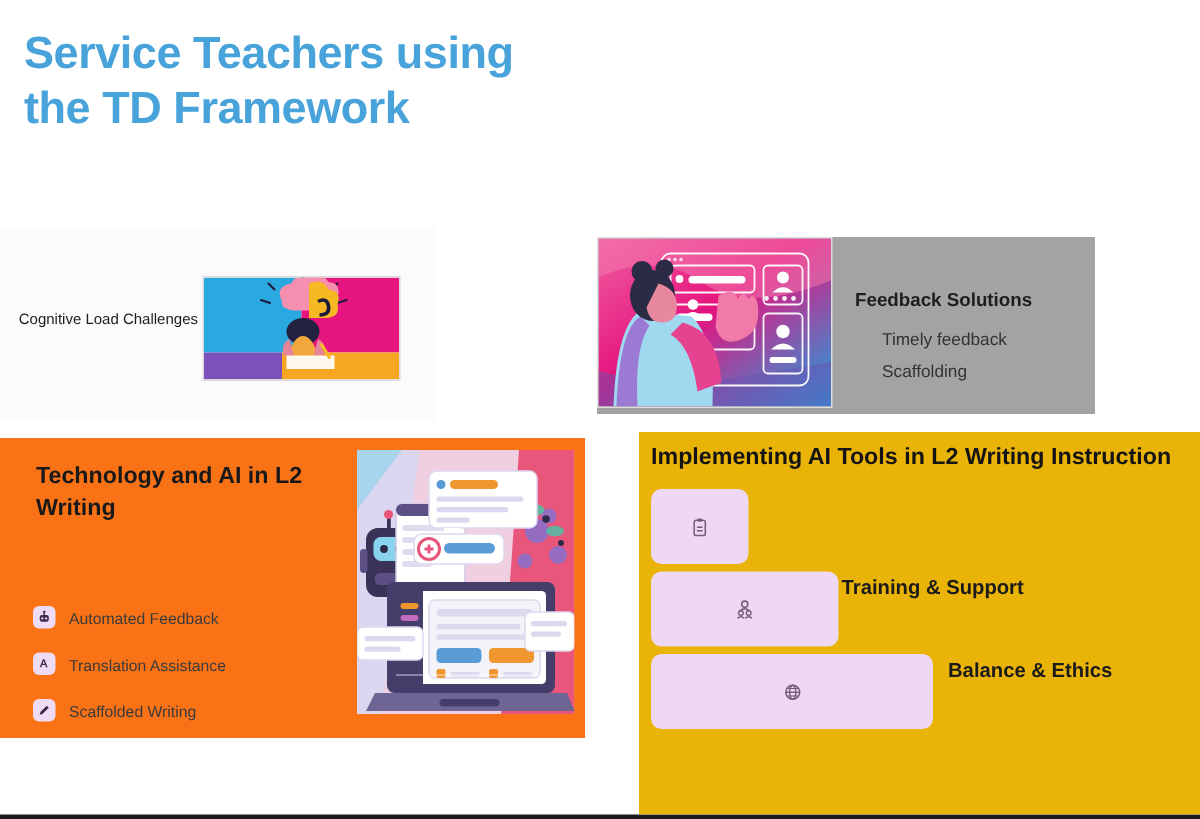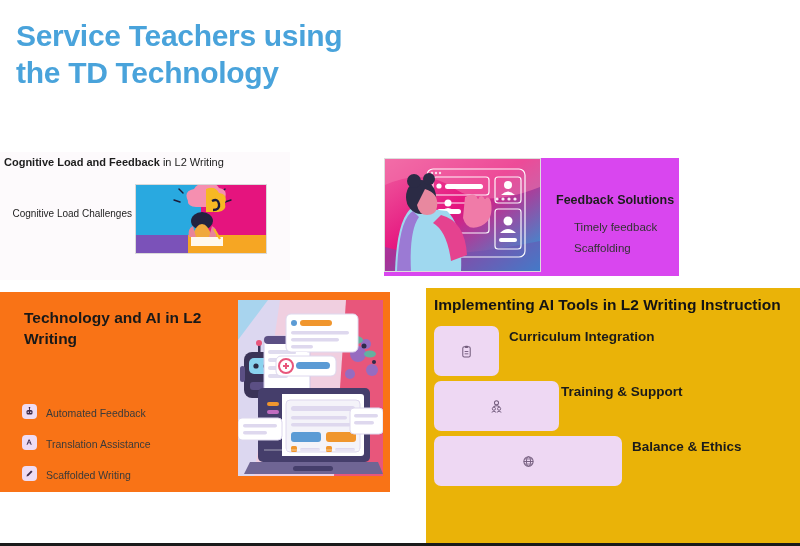--- a/index.html
+++ b/index.html
@@ -35,22 +35,22 @@
   .blockA-h span{font-weight:normal;}
   .blockA-label{position:absolute;left:12px;top:55px;width:120px;
             font-size:10px;font-weight:normal;color:#1d1d1d;text-align:right;
             line-height:1.3;}
 
   
   .illoA{position:absolute;left:135px;top:32px;width:130px;height:68px;
          border:1px solid #d9d9d9;overflow:hidden;}
 
   
-  .blockB{position:absolute;left:384px;top:158px;width:295px;height:118px;
-          background:#d946ef;}
+  .blockB{position:absolute;left:398px;top:158px;width:295px;height:118px;
+          background:#a3a3a3;padding-left:37px;}
   .illoB{position:absolute;left:0px;top:0px;width:155px;height:112px;
          border:1px solid #dddddd;overflow:hidden;}
   .blockB-h{position:absolute;left:172px;top:35px;font-size:12.5px;
             font-weight:bold;color:#1d1d1d;white-space:nowrap;}
   .blockB-li{position:absolute;left:190px;font-size:11.5px;color:#333333;
              white-space:nowrap;}
   .blockB-li.i0{top:63px;}
   .blockB-li.i1{top:84px;}
 
   
@@ -82,27 +82,24 @@
   .slabel{position:absolute;top:3px;font-size:13.5px;font-weight:bold;
           color:#1b1b1b;white-space:nowrap;}
 </style>
 </head>
 <body>
 
 <div class="slide">
 
   <div class="title">
     <span class="ln">Service Teachers using</span>
-    <span class="ln">the TD Technology</span>
+    <span class="ln">the TD Framework</span>
   </div>
 
   <div class="blockA">
-    <div class="blockA-h">
-      <b>Cognitive Load and Feedback</b><span> in L2 Writing</span>
-    </div>
     <div class="blockA-label">Cognitive Load Challenges</div>
 
     <div class="illoA">
       <svg width="130" height="68" viewBox="0 0 130 68">
         <rect x="0" y="0" width="65" height="50" fill="#29a9e0"></rect>
         <rect x="65" y="0" width="65" height="50" fill="#e5147e"></rect>
         <rect x="0" y="50" width="52" height="18" fill="#7b52b9"></rect>
         <rect x="52" y="50" width="78" height="18" fill="#f6a623"></rect>
         <g stroke="#1b1b3a" stroke-width="1.4" stroke-linecap="round">
           <line x1="47" y1="8" x2="43" y2="4"></line>
@@ -331,21 +328,20 @@
         <div class="sbar" style="width:65px">
           <span>
             <svg width="13" height="13" viewBox="0 0 14 14">
                 <rect x="3" y="2" width="8" height="11" rx="1.6" fill="none" stroke="#4a3355" stroke-width="1.1"></rect>
                 <rect x="5.2" y="0.7" width="3.6" height="2.4" rx="1" fill="#4a3355"></rect>
                 <line x1="5" y1="7" x2="9" y2="7" stroke="#4a3355" stroke-width="1"></line>
                 <line x1="5" y1="9.5" x2="9" y2="9.5" stroke="#4a3355" stroke-width="1"></line>
               </svg>
           </span>
         </div>
-        <div class="slabel" style="left:75px">Curriculum Integration</div>
       </div>
 
       <div class="srow">
         <div class="sbar" style="width:125px">
           <span>
             <svg width="13" height="13" viewBox="0 0 14 14">
                 <circle cx="7" cy="3" r="2.2" fill="none" stroke="#4a3355" stroke-width="1.1"></circle>
                 <path d="M3.6 7.6 q3.4 -2.6 6.8 0" fill="none" stroke="#4a3355" stroke-width="1.1"></path>
                 <circle cx="4.2" cy="9.4" r="1.7" fill="none" stroke="#4a3355" stroke-width="1"></circle>
                 <circle cx="9.8" cy="9.4" r="1.7" fill="none" stroke="#4a3355" stroke-width="1"></circle>

